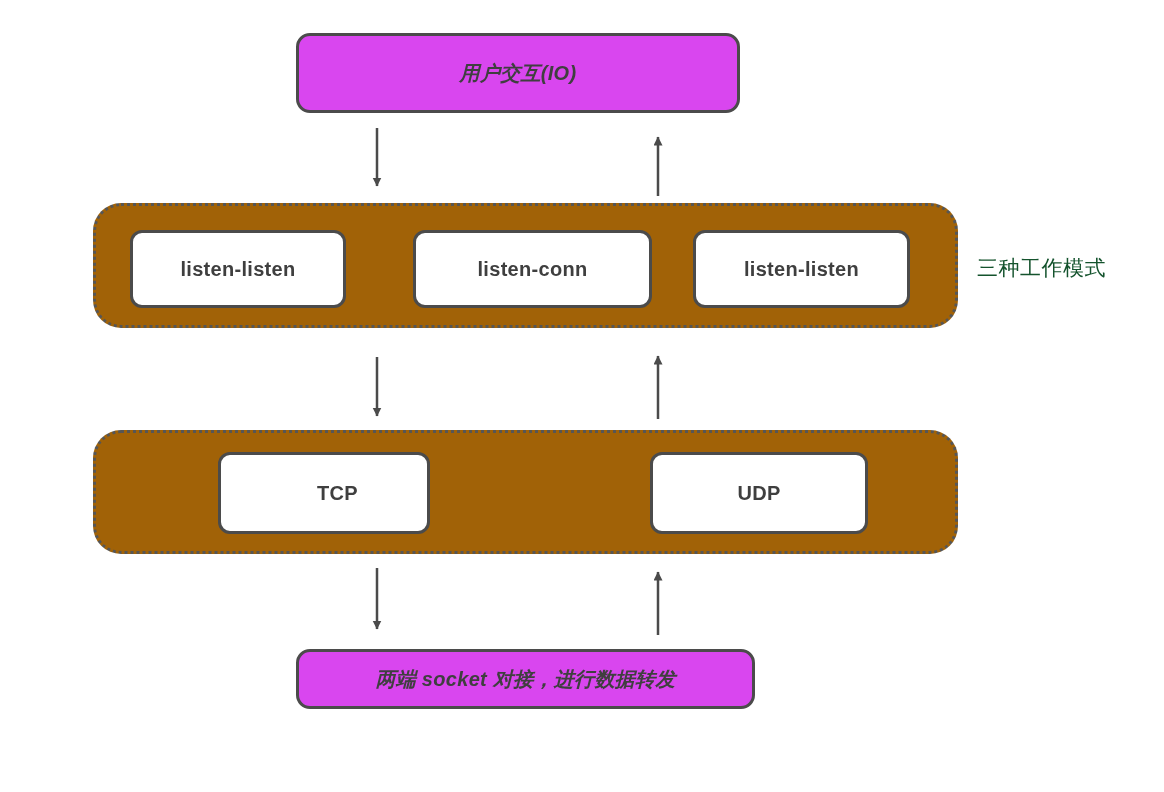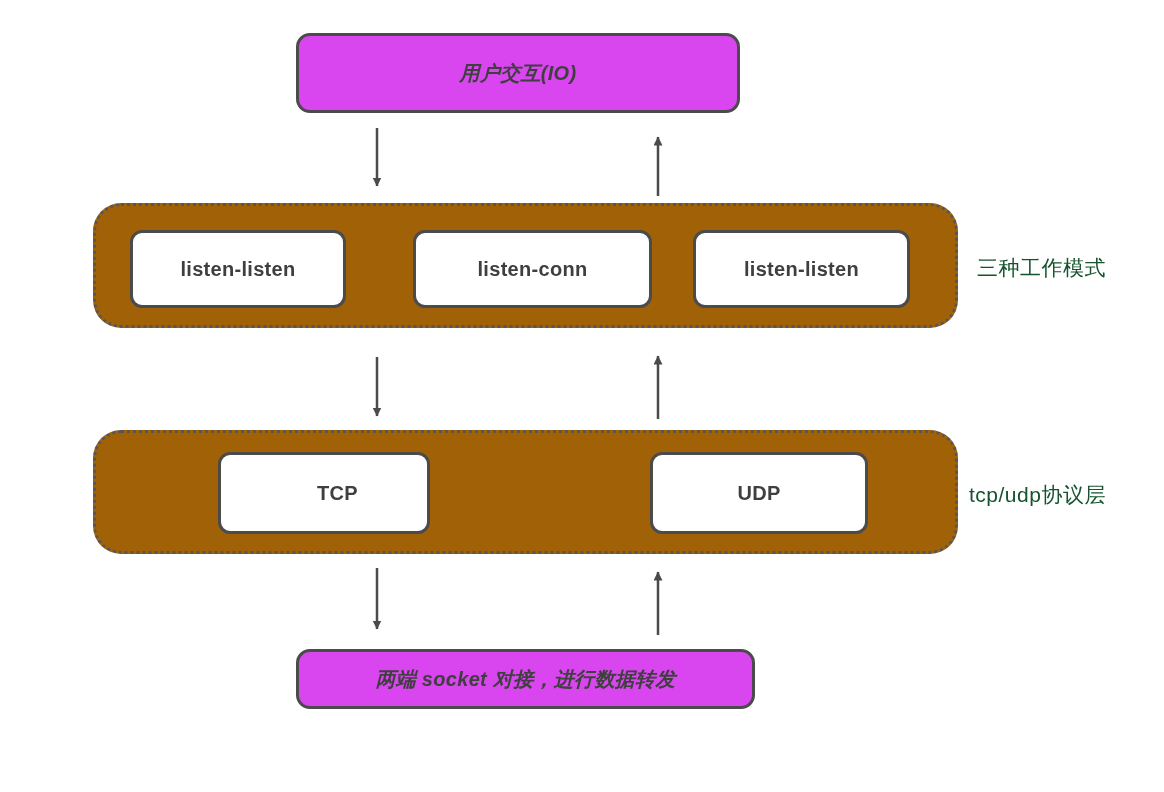--- a/index.html
+++ b/index.html
@@ -110,17 +110,16 @@
     <div class="inner-box mode-3">listen-listen</div>
   </div>
 
   <div class="side-label modes-label">三种工作模式</div>
 
   <div class="dotted-group protocols-group">
     <div class="inner-box proto-tcp">TCP</div>
     <div class="inner-box proto-udp">UDP</div>
   </div>
 
-  <div class="side-label protocols-label">tcp/udp协议层</div>
 
   <div class="box bottom-box">两端 socket 对接，进行数据转发</div>
 
 </div>
 
 </body></html>

